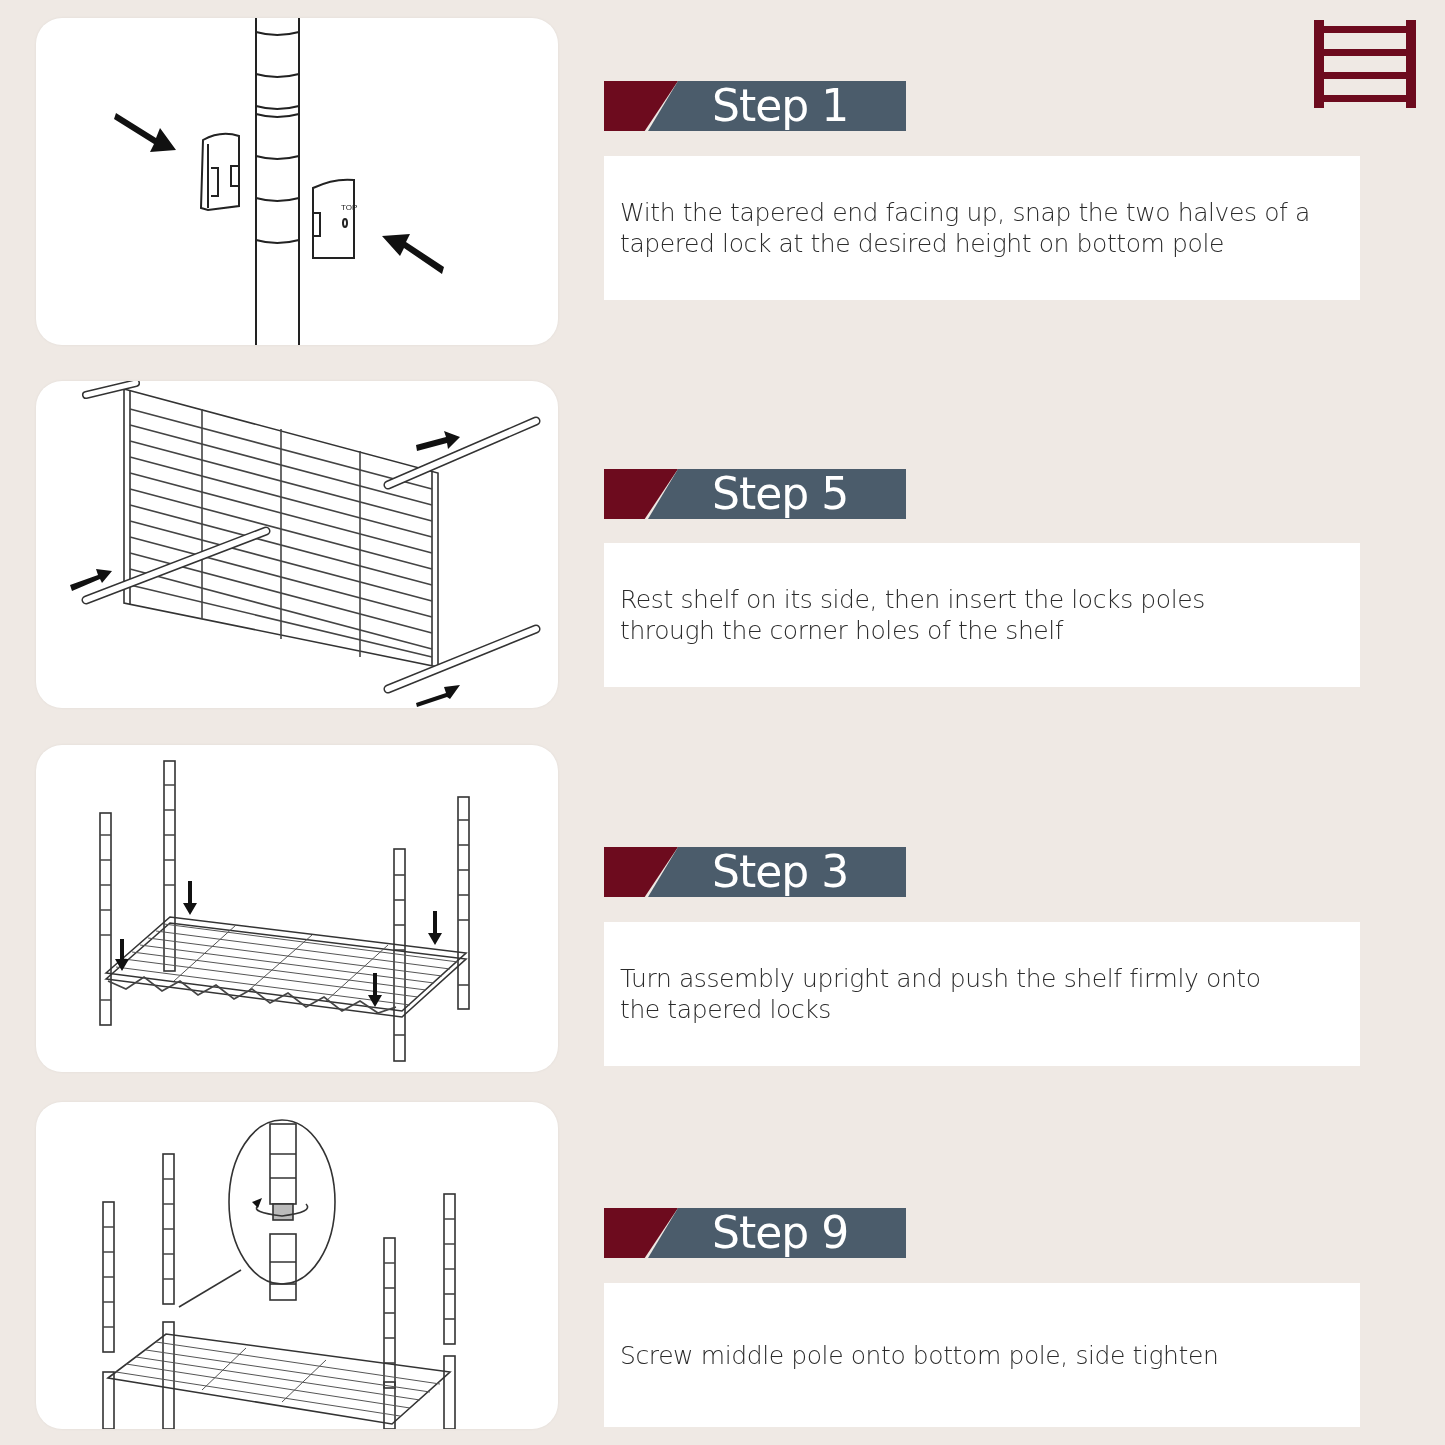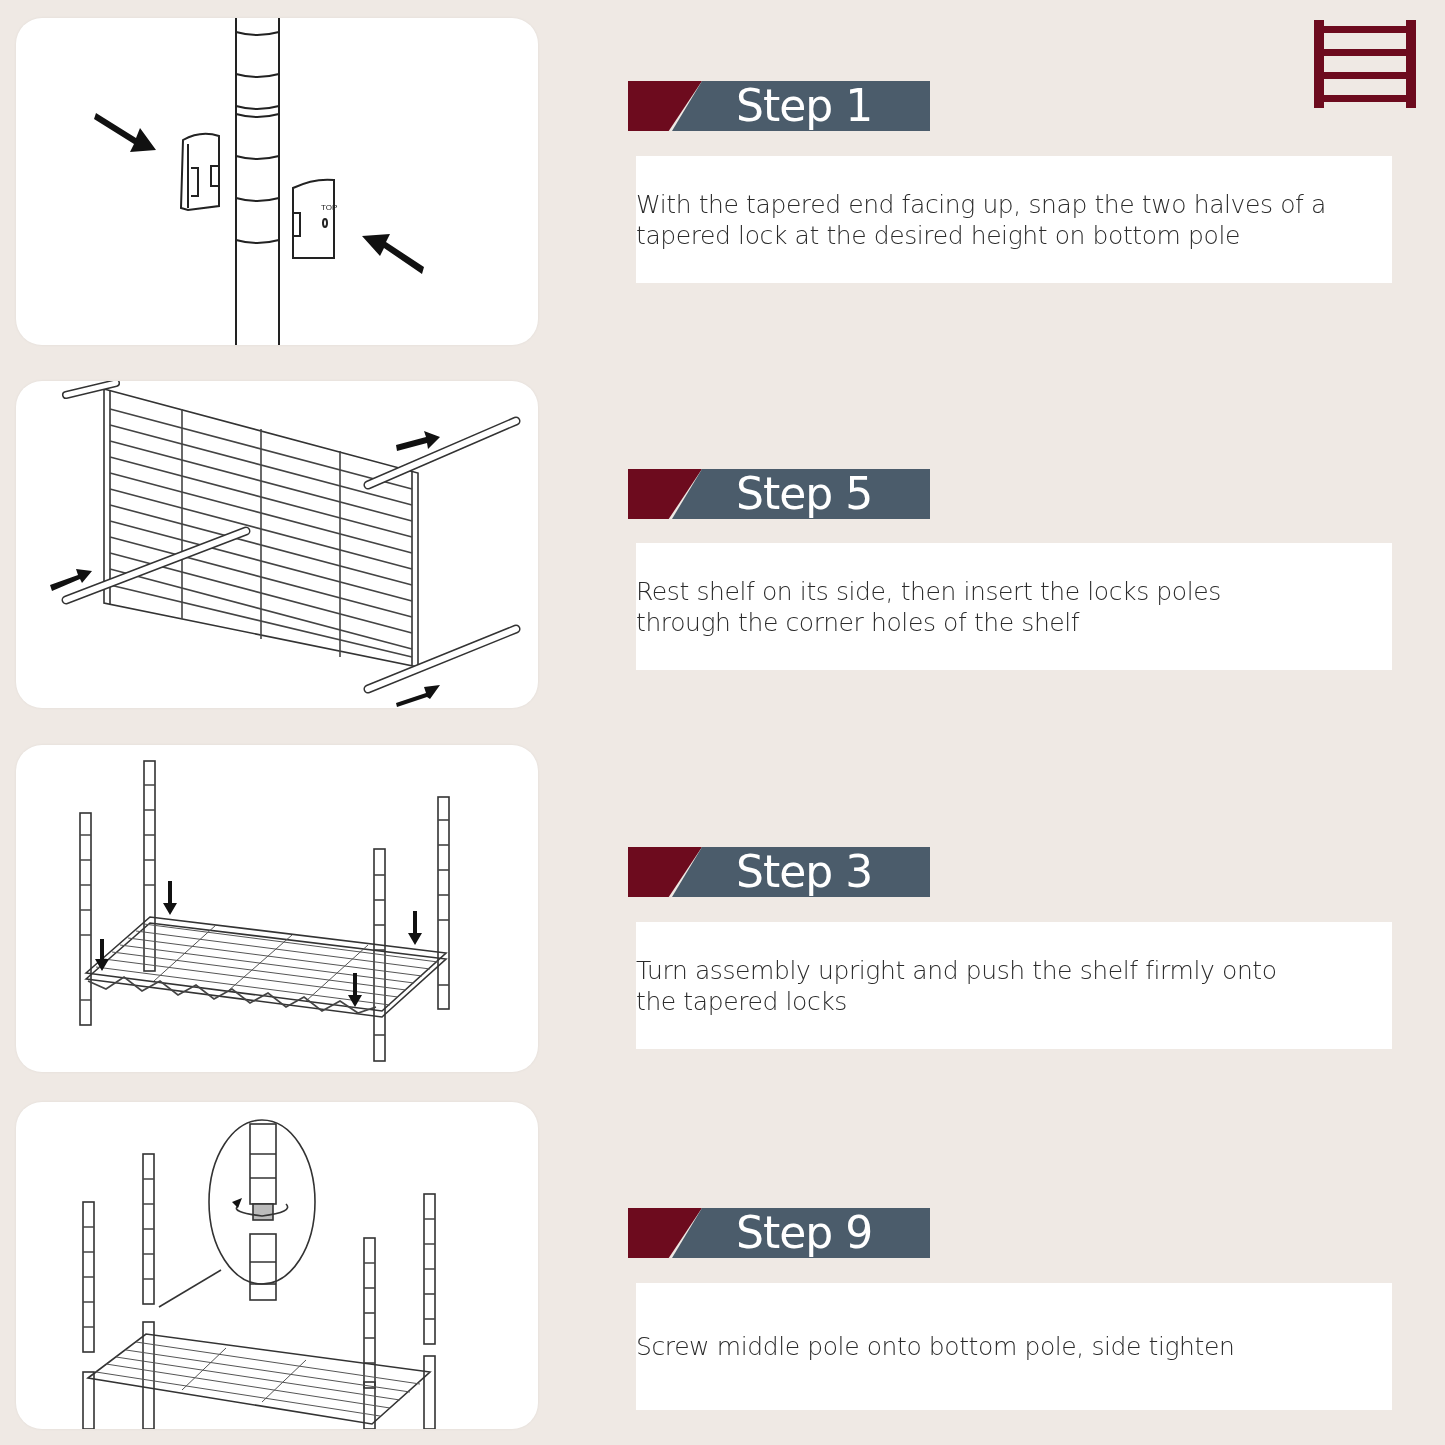--- a/index.html
+++ b/index.html
@@ -4,47 +4,47 @@
 <style>
   html, body { margin: 0; padding: 0; }
   body {
     width: 1445px; height: 1445px; overflow: hidden;
     background: #efe9e4;
     font-family: "Liberation Sans", "DejaVu Sans", sans-serif;
     position: relative;
   }
   .logo { position: absolute; left: 1312px; top: 18px; width: 106px; height: 92px; }
   .panel {
-    position: absolute; left: 16px; width: 522px; height: 327px;
+    position: absolute; left: 36px; width: 522px; height: 327px;
     background: #ffffff; border-radius: 26px;
     box-shadow: 0 0 3px rgba(0,0,0,0.06);
     overflow: hidden;
   }
   .panel svg { width: 100%; height: 100%; display: block; }
-  .step-head { position: absolute; left: 604px; width: 302px; height: 50px; margin-left: 24px; }
+  .step-head { position: absolute; left: 604px; width: 302px; height: 50px; }
   .step-head .red {
     position: absolute; left: 0; top: 0; width: 74px; height: 50px;
     background: #6d0b1e;
     clip-path: polygon(0 0, 100% 0, 55% 100%, 0 100%);
   }
   .step-head .slate {
     position: absolute; left: 44px; top: 0; width: 258px; height: 50px;
     background: #4b5c6b;
     clip-path: polygon(30px 0, 100% 0, 100% 100%, 0 100%);
   }
   .step-head .label {
     position: absolute; left: 108px; top: 0; height: 50px; line-height: 50px;
     color: #ffffff; font-size: 44px; font-weight: 400;
     font-family: "DejaVu Sans", sans-serif; letter-spacing: -1px;
   }
   .step-body {
-    position: absolute; left: 636px; width: 756px; height: 127px;
+    position: absolute; left: 604px; width: 756px; height: 144px;
     background: #ffffff;
     display: flex; align-items: center;
-    box-sizing: border-box; padding: 0 0;
+    box-sizing: border-box; padding: 0 16px;
   }
   .step-body p {
     margin: 0; font-size: 25px; line-height: 31px; color: #2b2b2b;
     font-family: "DejaVu Sans", sans-serif; font-weight: 300; letter-spacing: -0.4px;
   }
 </style>
 </head>
 <body>
 
 <div class="logo">

